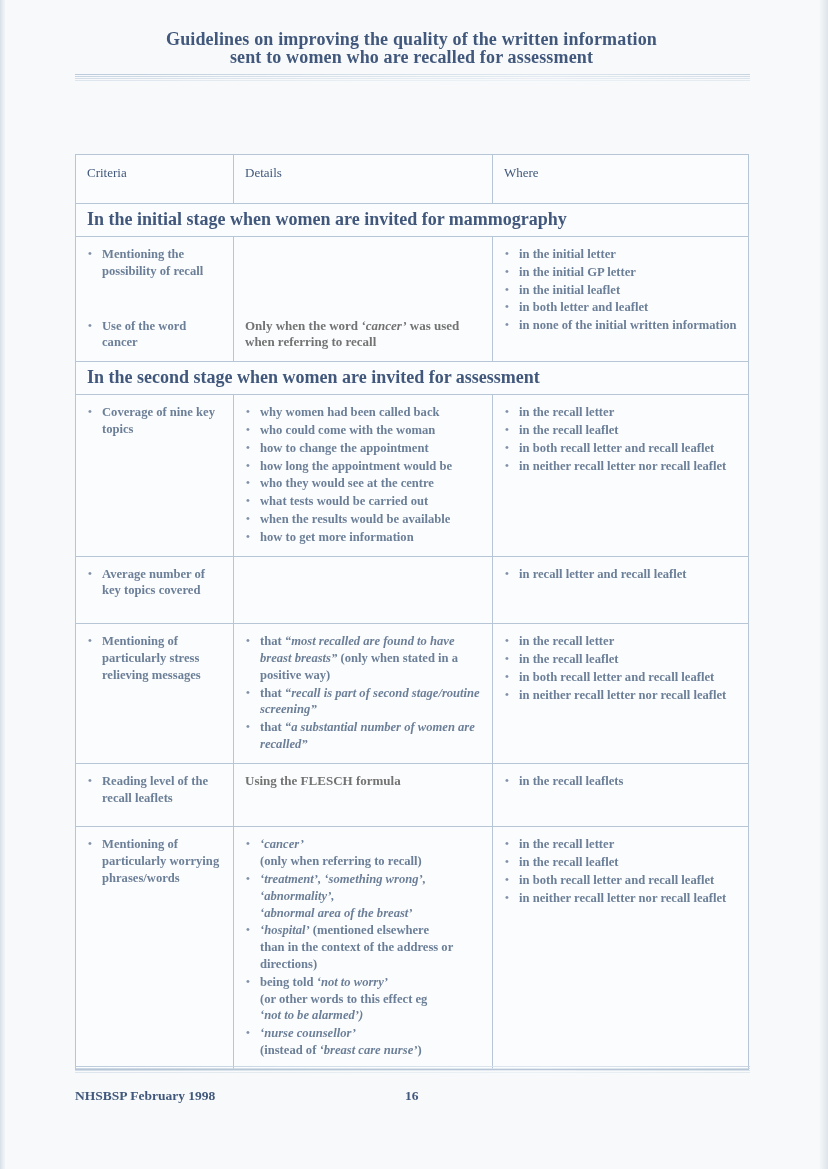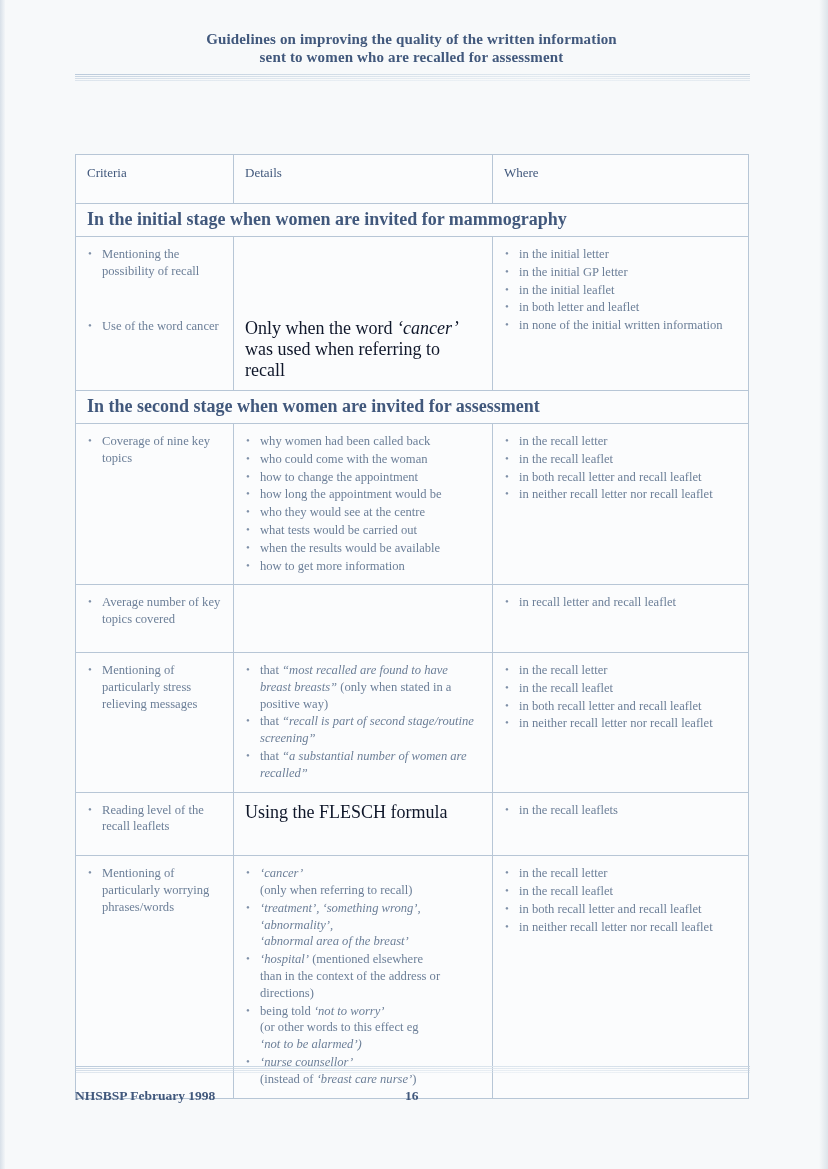--- a/index.html
+++ b/index.html
@@ -37,21 +37,21 @@
   }
 
   
   .runhead {
     position: absolute;
     left: 75px;
     top: 30px;
     width: 673px;
     text-align: center;
     font-weight: bold;
-    font-size: 15px;
+    font-size: 18px;
     line-height: 18px;
     color: #41587c;
     letter-spacing: .15px;
   }
   .runhead .l2 { display: block; }
 
   
   .rule-stack {
     position: absolute;
     left: 75px;
@@ -131,20 +131,21 @@
     color: #41587c;
     background: #fbfcfd;
     position: relative;
   }
 
   .cell {
     padding: 9px 10px 9px 11px;
     font-size: 12.6px;
     line-height: 16.8px;
     color: #6c7f98;
+    font-weight: bold;
   }
 
   ul.blist {
     list-style: none;
     margin: 0;
     padding: 0;
   }
   ul.blist > li {
     position: relative;
     padding-left: 15px;
@@ -159,23 +160,23 @@
     color: #7f90a8;
   }
   ul.blist > li.nb { padding-left: 15px; }
   ul.blist > li.nb::before { content: ""; }
   .gap-lg { height: 36px; }
   .cont0 { padding-left: 0; display: block; }
   em.q {
     font-style: italic;
   }
   .plain-detail {
-    font-size: 18px;
-    line-height: 21px;
-    color: #0f172a;
+    font-size: 13px;
+    line-height: 16px;
+    color: #737373;
   }
 
   
   .footer {
     position: absolute;
     top: 1088px;
     left: 75px;
     width: 673px;
     font-weight: bold;
     font-size: 13.5px;

